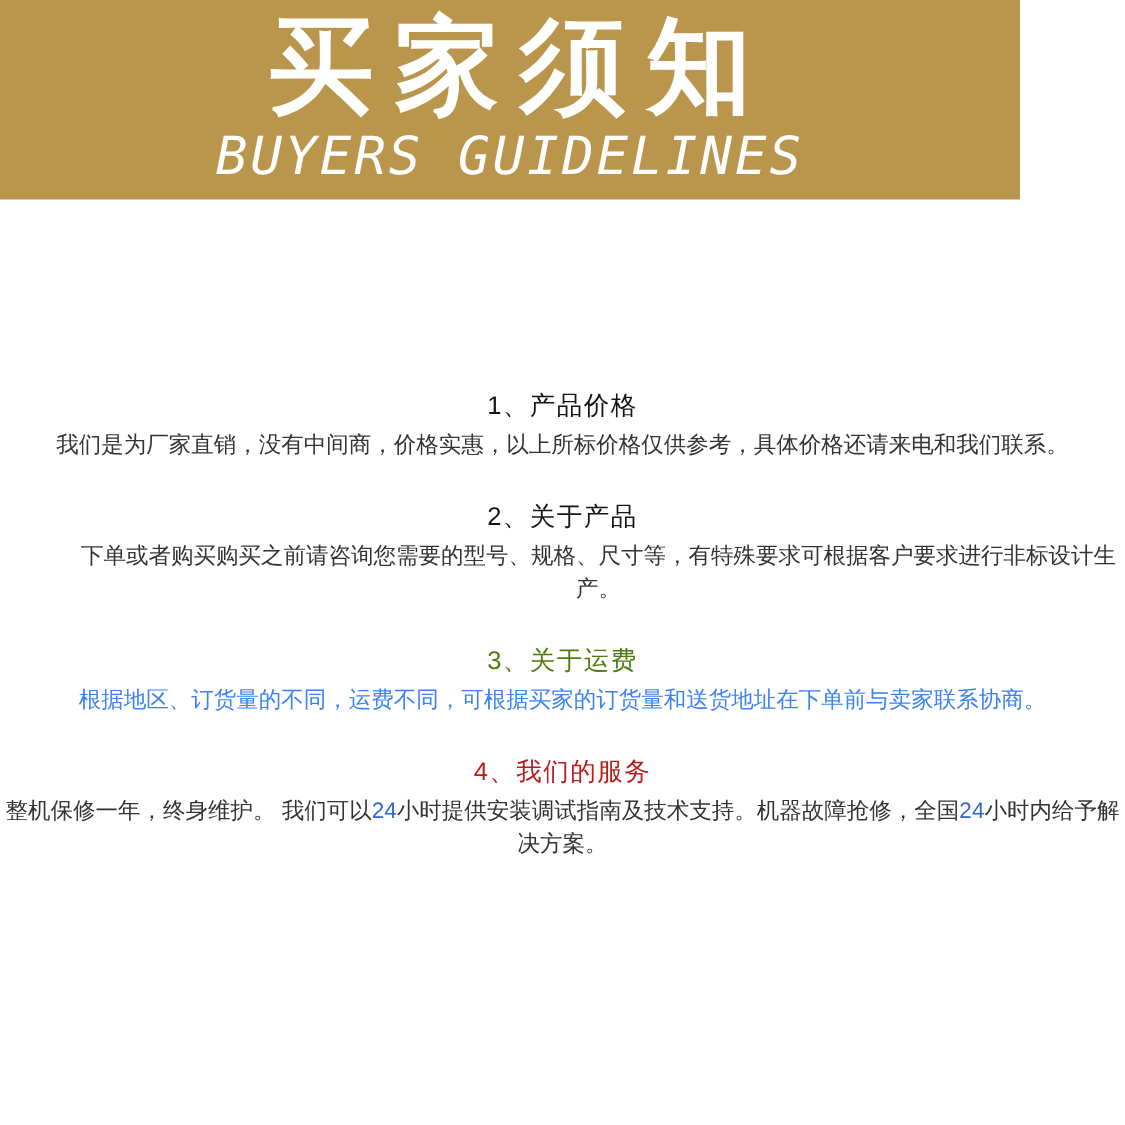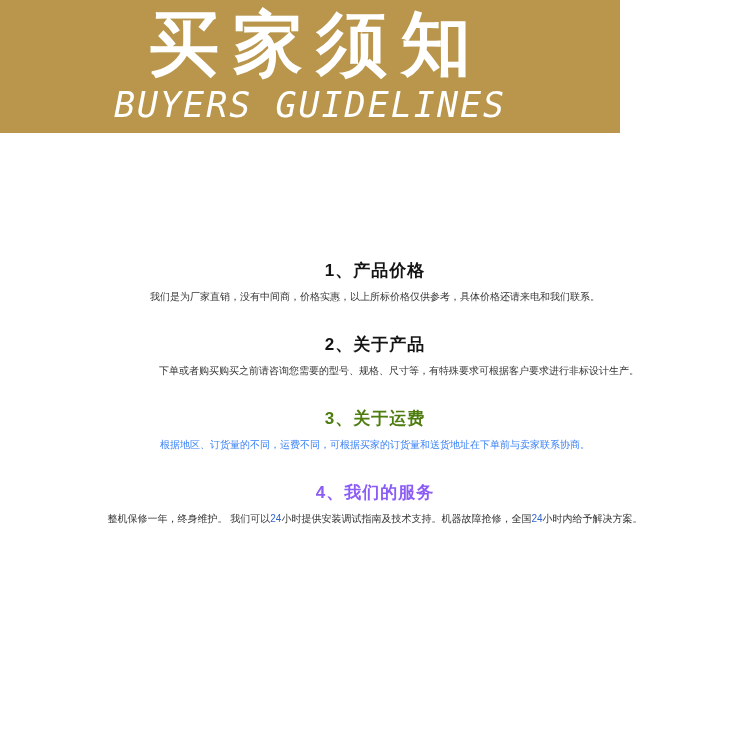--- a/index.html
+++ b/index.html
@@ -10,21 +10,21 @@
   }
   .page {
     position: relative;
     width: 750px;
     height: 750px;
     margin: 0 auto;
     background: #ffffff;
     overflow: hidden;
   }
   .banner {
-    width: 620px;
+    width: 680px;
     height: 133px;
     background: #B9964B;
     color: #ffffff;
     text-align: center;
     overflow: hidden;
   }
   .banner-title-cn {
     margin: 0;
     padding-top: 4px;
     font-size: 70px;
@@ -45,28 +45,28 @@
     font-style: italic;
   }
   .content {
     padding-top: 101px;
     text-align: center;
   }
   .section-heading {
     margin: 26px 0 4px 0;
     font-size: 17px;
     line-height: 22px;
-    font-weight: bold;
+    font-weight: normal;
     color: #141414;
     letter-spacing: 1px;
   }
   .section-body {
     margin: 0 auto;
     max-width: 748px;
-    font-size: 10px;
+    font-size: 15px;
     line-height: 22px;
     color: #333333;
   }
   .hl {
     color: #3366CC;
   }
 </style>
 </head>
 <body>
 
@@ -78,17 +78,17 @@
   </header>
 
   <main class="content">
 
   <h2 class="section-heading" style="color: rgb(20, 20, 20);">1、产品价格</h2>
       <p class="section-body" style="color: rgb(51, 51, 51);"><span>我们是为厂家直销，没有中间商，价格实惠，以上所标价格仅供参考，具体价格还请来电和我们联系。</span></p>
       <h2 class="section-heading" style="color: rgb(20, 20, 20);">2、关于产品</h2>
       <p class="section-body" style="color: rgb(51, 51, 51); padding-left: 48px;"><span>下单或者购买购买之前请咨询您需要的型号、规格、尺寸等，有特殊要求可根据客户要求进行非标设计生产。</span></p>
       <h2 class="section-heading" style="color: #4d7c0f;">3、关于运费</h2>
       <p class="section-body" style="color: #3b82f6;"><span>根据地区、订货量的不同，运费不同，可根据买家的订货量和送货地址在下单前与卖家联系协商。</span></p>
-      <h2 class="section-heading" style="color: #8b5cf6;">4、我们的服务</h2>
+      <h2 class="section-heading" style="color: #b91c1c;">4、我们的服务</h2>
       <p class="section-body" style="color: rgb(51, 51, 51);"><span>整机保修一年，终身维护。 我们可以</span><span class="hl" style="color: rgb(51, 102, 204);">24</span><span>小时提供安装调试指南及技术支持。机器故障抢修，全国</span><span class="hl" style="color: rgb(51, 102, 204);">24</span><span>小时内给予解决方案。</span></p>
     </main>
 
 </div>
 
 </body></html>

